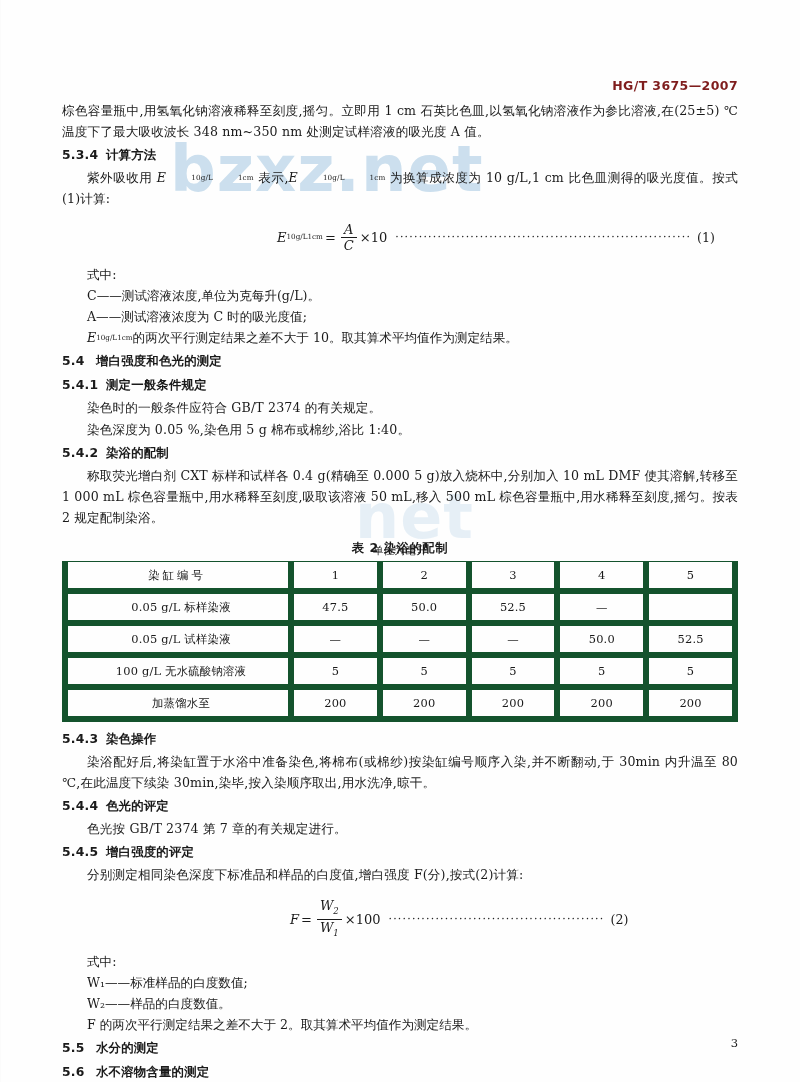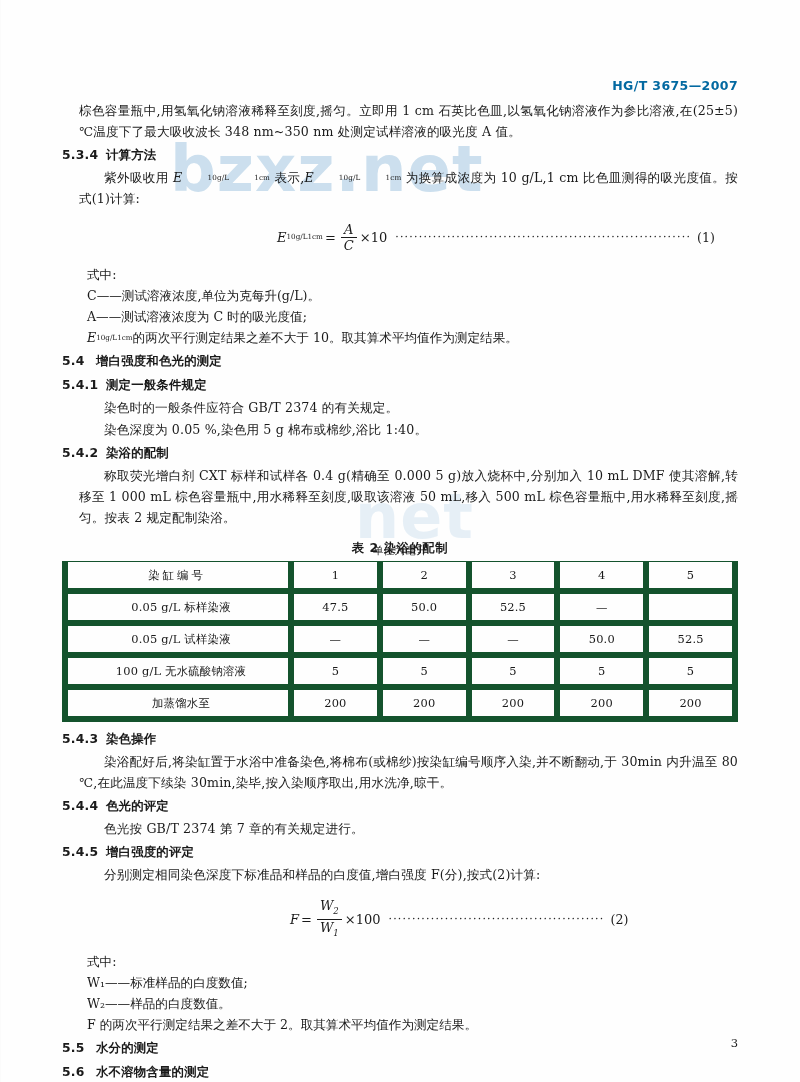--- a/index.html
+++ b/index.html
@@ -57,38 +57,38 @@
 
   
   .std-header {
     position: absolute;
     right: 62px;
     top: 78px;
     font-family: "DejaVu Sans", "Liberation Sans", sans-serif;
     font-weight: bold;
     font-size: 12.5px;
     letter-spacing: 0.4px;
-    color: #0369a1;
+    color: #7f1d1d;
     z-index: 10;
   }
 
   
   .content {
     position: absolute;
     left: 62px;
     top: 100px;
     width: 676px;
     z-index: 10;
   }
 
   .para {
     font-size: 12.6px;
     line-height: 21px;
     text-align: justify;
-    margin: 0 0 1px 17px;
+    margin: 0 0 1px 0;
     letter-spacing: 0.15px;
   }
   .para.indent {
     text-indent: 25px;
   }
   .para.noindent {
     text-indent: 0;
   }
 
   .clause {

